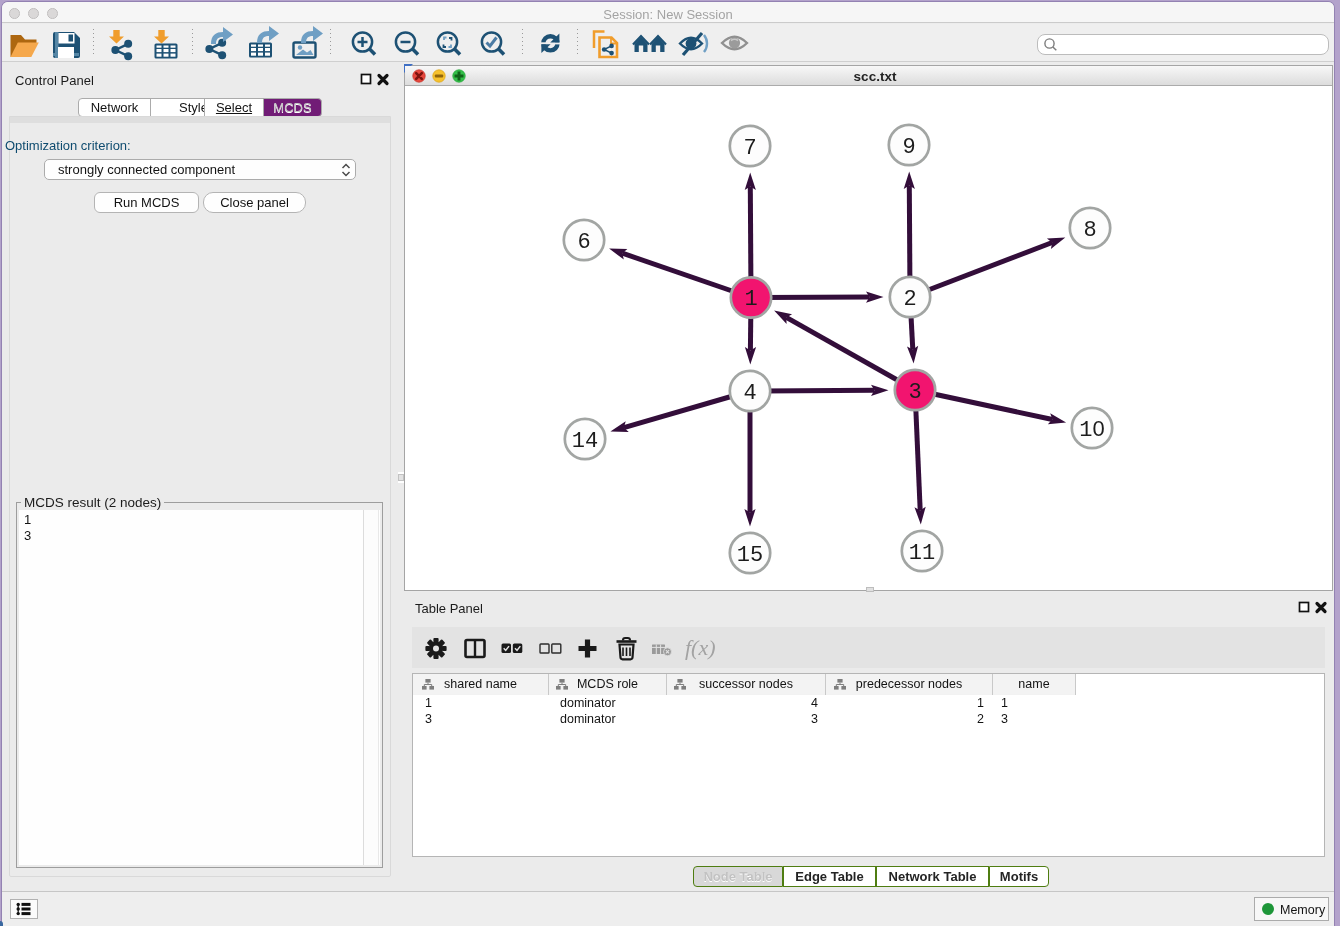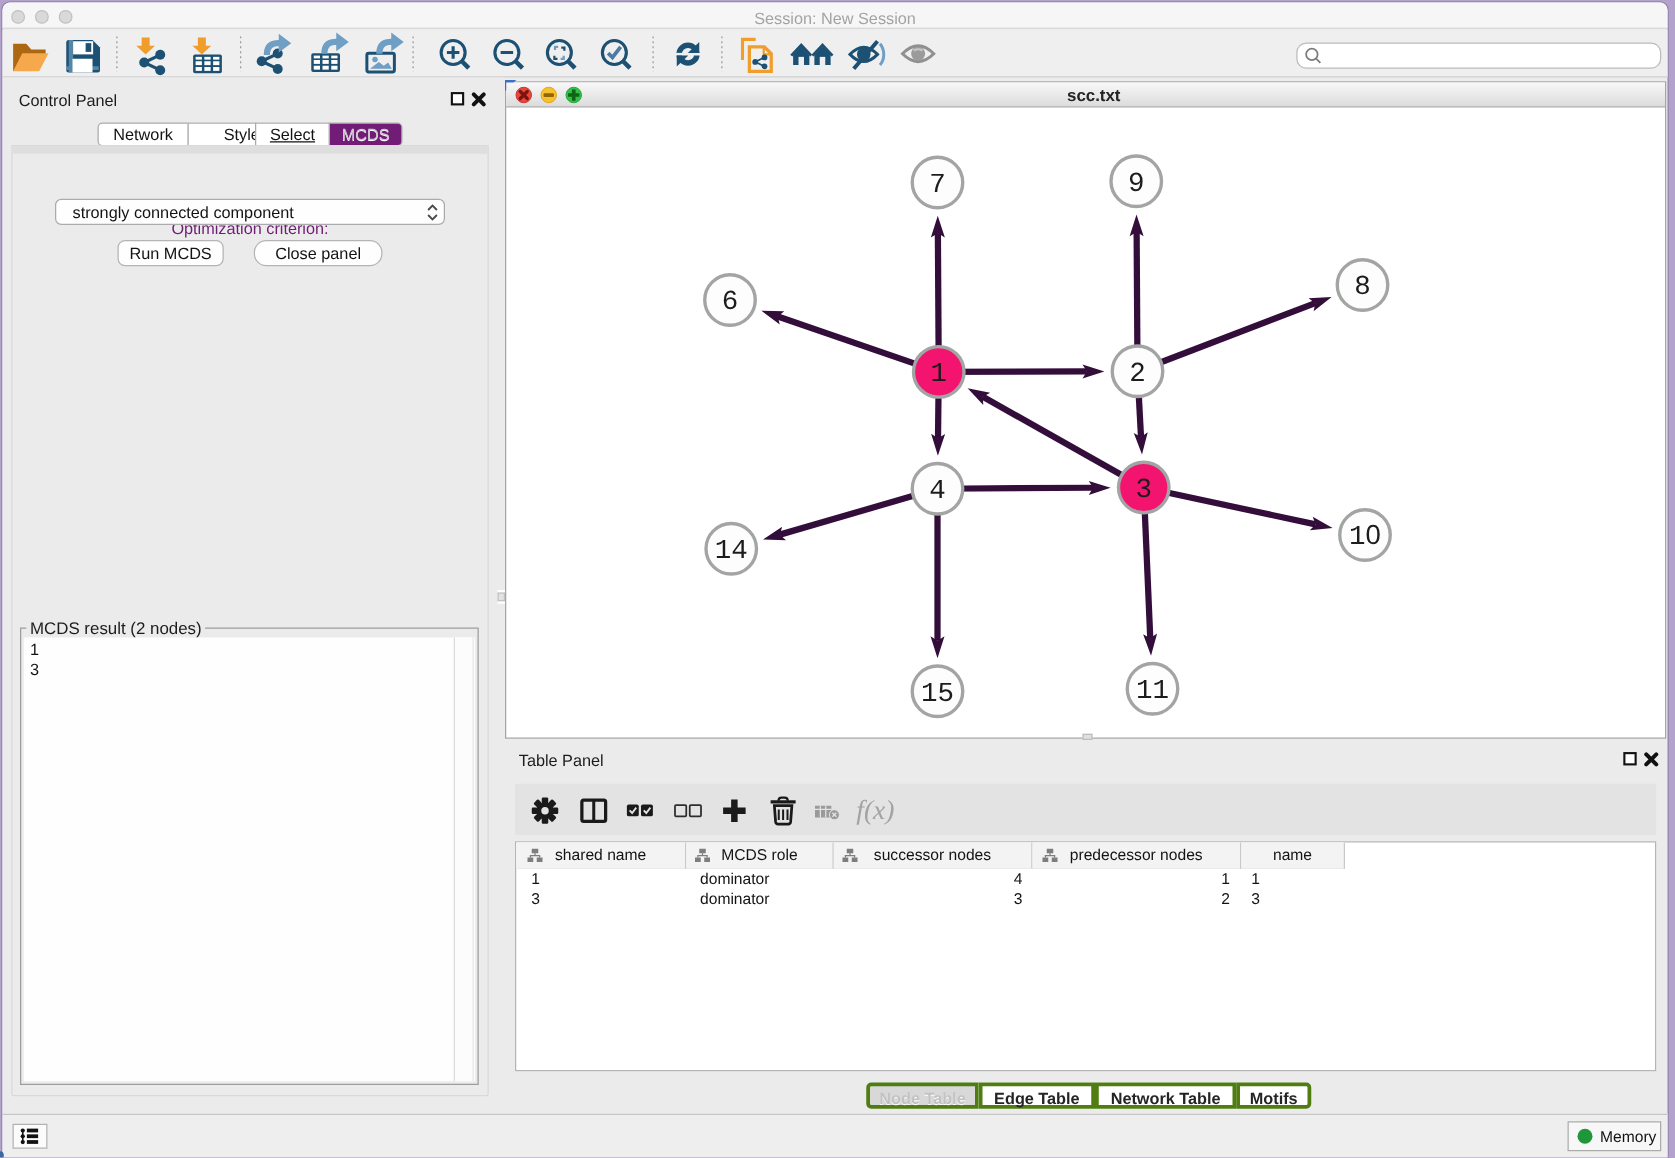--- a/index.html
+++ b/index.html
@@ -18,21 +18,21 @@
   .tsep { top:29px; width:1px; height:28px;
           background-image:linear-gradient(#9a9a9a 1.5px, transparent 1.5px); background-size:1px 4px; }
   #searchbox { left:1037px; top:34px; width:292px; height:21px; background:#fff;
                border:1px solid #bcbcbc; border-radius:8px; }
   
   #cpanel { left:2px; top:62px; width:390px; height:829px; background:#ebebeb; }
   #cptitle { opacity:0.99; left:15px; top:73px; font-size:13px; color:#1a1a1a; }
   .tabrow { top:98px; height:19px; }
   .tab { opacity:0.99; position:absolute; top:0; height:19px; border:1px solid #ababab; background:#fff;
          font-size:13px; color:#111; text-align:center; line-height:17px; }
-  #optlabel { opacity:0.99; left:5px; top:138px; width:390px; text-align:center; font-size:13px; color:#701a75;margin-top:37px; }
+  #optlabel { opacity:0.99; left:5px; top:138px; width:390px; text-align:left; font-size:13px; color:#0c4a6e; }
   #combo { opacity:0.99; left:44px; top:159px; width:312px; height:21px; background:#fff; border:1px solid #ababab;
            border-radius:5px; font-size:13px; color:#111; line-height:19px; padding-left:13px; }
   .btn { opacity:0.99; position:absolute; height:21px; background:#fff; border:1px solid #b4b4b4; border-radius:6px;
          font-size:13px; color:#111; text-align:center; line-height:19px; }
   #fieldset { left:16px; top:502px; width:367px; height:366px; border:1px solid #9d9d9d; }
   #legend { opacity:0.99; left:21px; top:495px; background:#ebebeb; font-size:13.5px; color:#1a1a1a; padding:0 3px; }
   #mcdsarea { opacity:0.99; left:19px; top:510px; width:361px; height:355px; background:#fff; font-size:13px; color:#111; line-height:16px; padding:2px 0 0 5px; }
   #mcdsscroll { left:363px; top:510px; width:16px; height:355px; background:#fcfcfc; border-left:1px solid #dcdcdc; border-right:1px solid #e8e8e8; }
   
   #vsplit { left:392px; top:62px; width:12px; height:829px; background:#ebebeb; }
@@ -44,21 +44,21 @@
   #netname { opacity:0.99; width:927px; padding-left:13px; text-align:center; font-size:13.5px; font-weight:bold; color:#222; top:3px; }
   #hsplith { left:866px; top:587px; width:8px; height:5px; background:#e0e0e0; border:1px solid #bdbdbd; }
   
   #tpanel { left:404px; top:592px; width:929px; height:299px; background:#ebebeb; }
   #tptitle { opacity:0.99; left:415px; top:601px; font-size:13px; color:#1a1a1a; }
   #ttoolbar { left:412px; top:627px; width:913px; height:41px; background:#e3e3e3; }
   #tablebox { left:412px; top:673px; width:913px; height:184px; background:#fff; border:1px solid #b5b5b5; }
   .th { opacity:0.99; position:absolute; top:0; height:21px; border-right:1px solid #c9c9c9; background:#f3f3f3;
         font-size:12.5px; color:#111; text-align:center; line-height:21px; }
   .td { opacity:0.99; position:absolute; font-size:12.5px; color:#111; }
-  .btab { opacity:0.99; position:absolute; top:0; height:21px; border:3px solid #4d7c0f; background:#fff;
+  .btab { opacity:0.99; position:absolute; top:0; height:21px; border:1px solid #4d7c0f; background:#fff;
           font-size:13px; font-weight:bold; color:#222; text-align:center; line-height:19px; }
   
   #statusbar { left:2px; top:891px; width:1332px; height:35px; background:#eeeeee; border-top:1px solid #c6c6c6; }
   #listbtn { left:10px; top:899px; width:28px; height:20px; background:#fbfbfb; border:1px solid #b1b1b1; }
   #membtn { opacity:0.99; left:1254px; top:897px; width:75px; height:24px; background:#f8f8f8; border:1px solid #ababab;
             font-size:12px; color:#111; }
   #bluenotch { left:0; top:921px; width:3px; height:5px; background:#3a68a0; border-radius:0 3px 0 0; }
 </style>
 </head>
 <body>
@@ -179,21 +179,21 @@
     <div class="tab" style="left:263px; width:59px; border-radius:0 4px 4px 0; background:#701a75; color:#c6c6c6; text-shadow:0 1px 0 #fff;">MCDS</div>
   </div>
   <div class="abs" style="left:9px; top:116px; width:382px; height:761px; border:1px solid #d9d9d9; border-radius:0 0 2px 2px;"></div>
   <div class="abs" style="left:10px; top:117px; width:380px; height:6px; background:#dedede;"></div>
   <div id="optlabel" class="abs">Optimization criterion:</div>
   <div id="combo" class="abs">strongly connected component</div>
   <svg class="abs" style="left:340px; top:163px;" width="12" height="14" viewBox="0 0 12 14">
     <path d="M2.5 5 L6 1.5 L9.5 5" fill="none" stroke="#4a4a4a" stroke-width="1.5"></path>
     <path d="M2.5 9 L6 12.5 L9.5 9" fill="none" stroke="#4a4a4a" stroke-width="1.5"></path>
   </svg>
-  <div class="btn abs" style="left:94px; top:192px; width:85px;">Run MCDS</div>
+  <div class="btn abs" style="left:94px; top:192px; width:105px;">Run MCDS</div>
   <div class="btn abs" style="left:203px; top:192px; width:103px;border-radius:10px;">Close panel</div>
   <div id="fieldset" class="abs"></div>
   <div id="legend" class="abs">MCDS result (2 nodes)</div>
   <div id="mcdsarea" class="abs">1<br>3</div>
   <div id="mcdsscroll" class="abs"></div>
 
   <div id="vsplit" class="abs"></div>
   <div id="vsplith" class="abs"></div>
 
   <div id="netwin" class="abs"></div>

